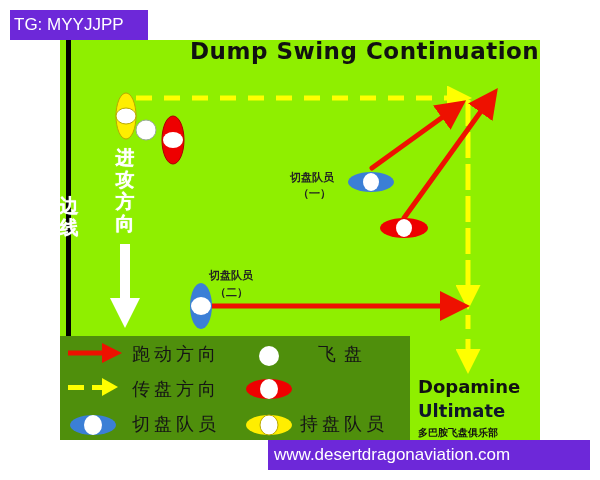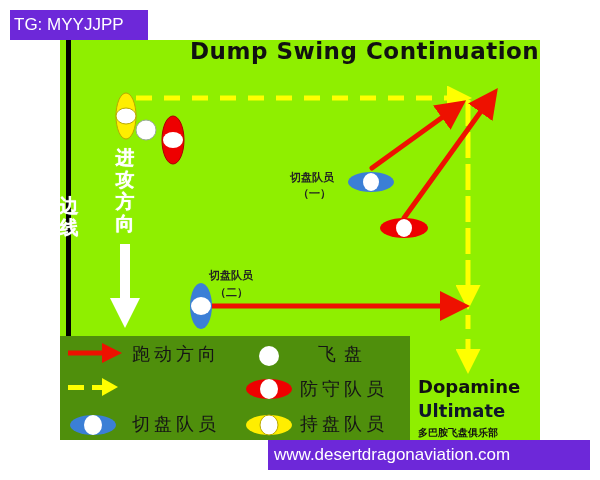--- a/index.html
+++ b/index.html
@@ -125,21 +125,21 @@
       <ellipse cx="209" cy="53" rx="23" ry="10" fill="#ee0000"></ellipse>
       <ellipse cx="209" cy="53" rx="9" ry="10" fill="#fff"></ellipse>
     </g>
     <g>
       <ellipse cx="209" cy="89" rx="23" ry="10" fill="#ffee00"></ellipse>
       <ellipse cx="209" cy="89" rx="9" ry="10" fill="#fff" stroke="#b8a800" stroke-width="1"></ellipse>
     </g>
   </svg>
   <div class="lg-text" style="left:72px; top:6px;">跑动方向</div>
   <div class="lg-text" style="left:258px; top:6px; letter-spacing:8px;">飞盘</div>
-  <div class="lg-text" style="left:240px; top:41px;">防守队员</div>
+  <div class="lg-text" style="left:72px; top:41px;">传盘方向</div>
   <div class="lg-text" style="left:72px; top:76px;">切盘队员</div>
   <div class="lg-text" style="left:240px; top:76px;">持盘队员</div>
 </div>
 
 <div class="brand1">Dopamine</div>
 <div class="brand2">Ultimate</div>
 <div class="brand3">多巴胺飞盘俱乐部</div>
 
 <div class="wm wm-top">TG: MYYJJPP</div>
 <div class="wm wm-bot">www.desertdragonaviation.com</div>

